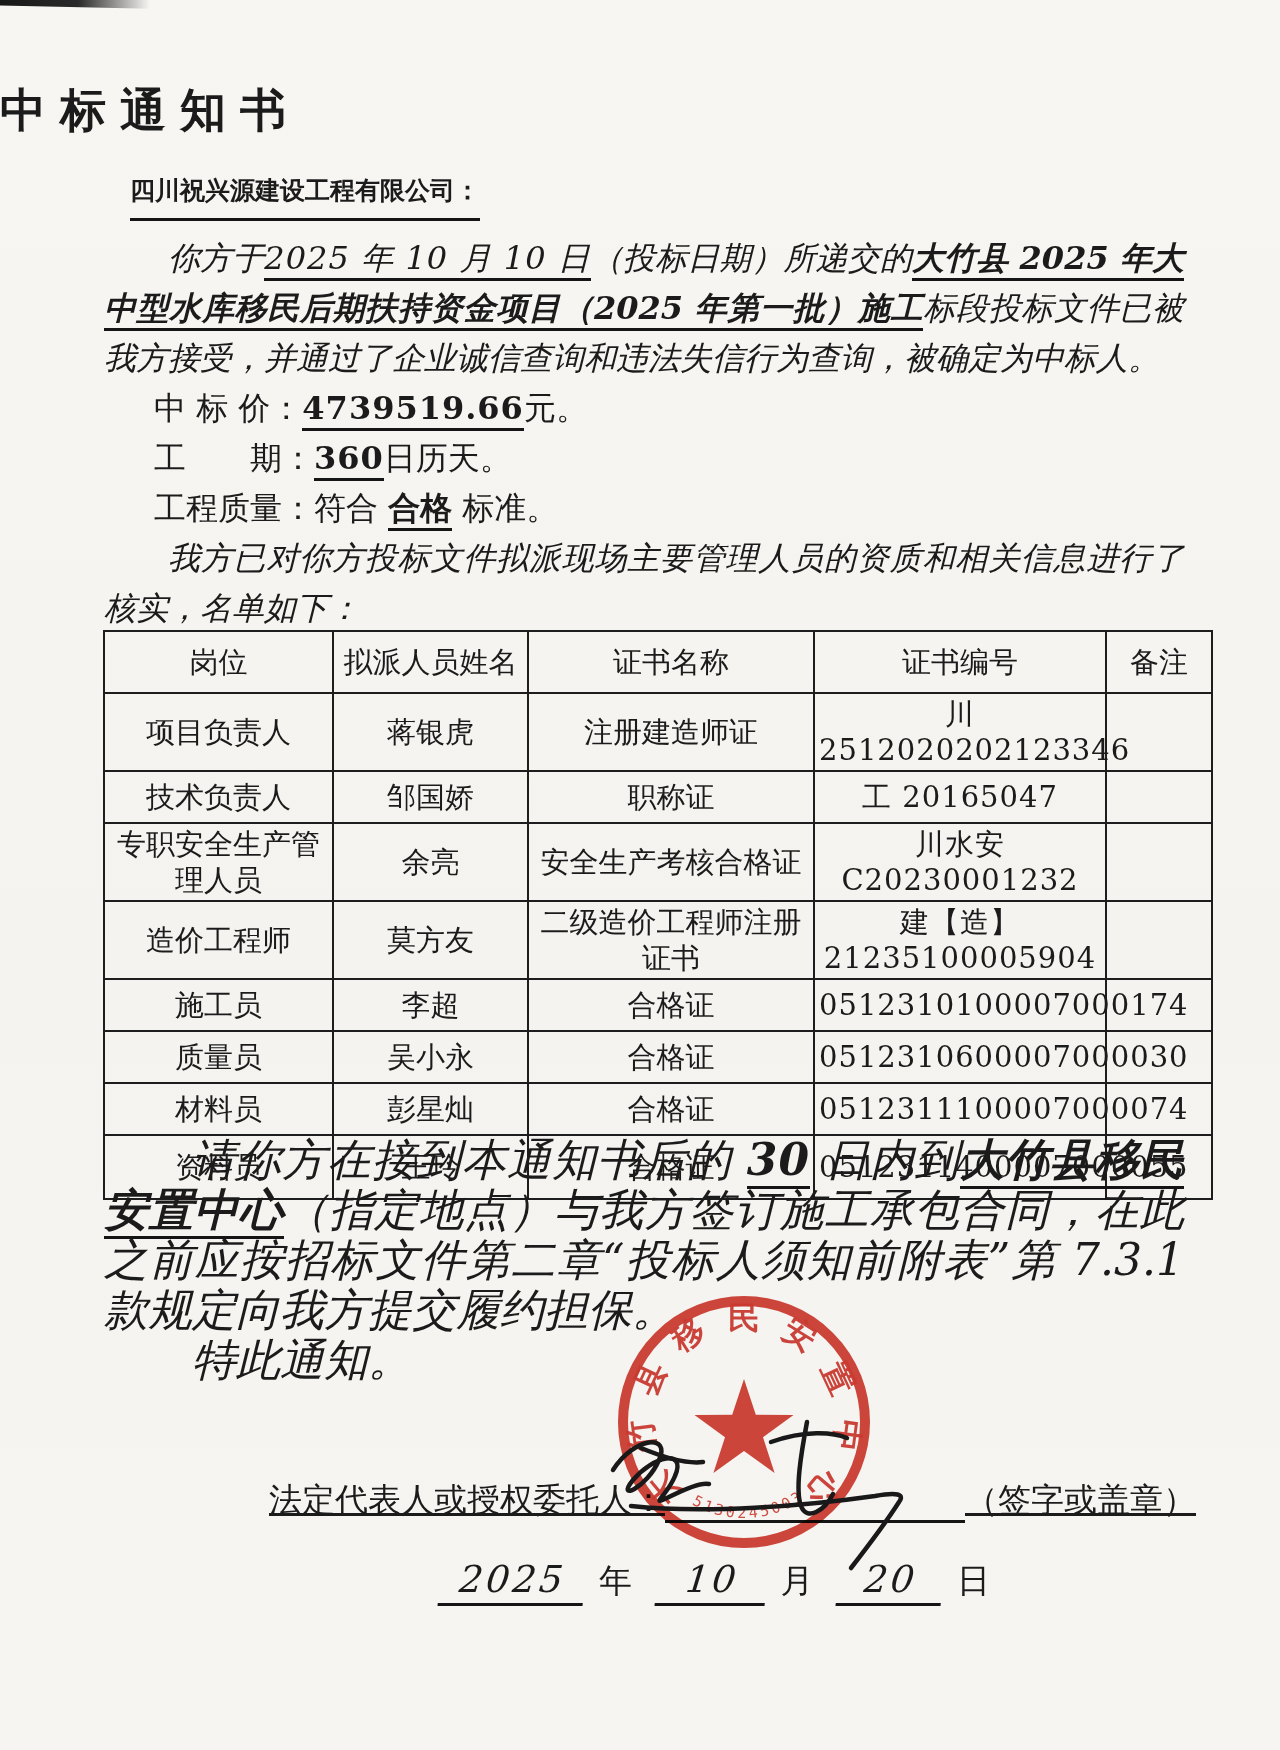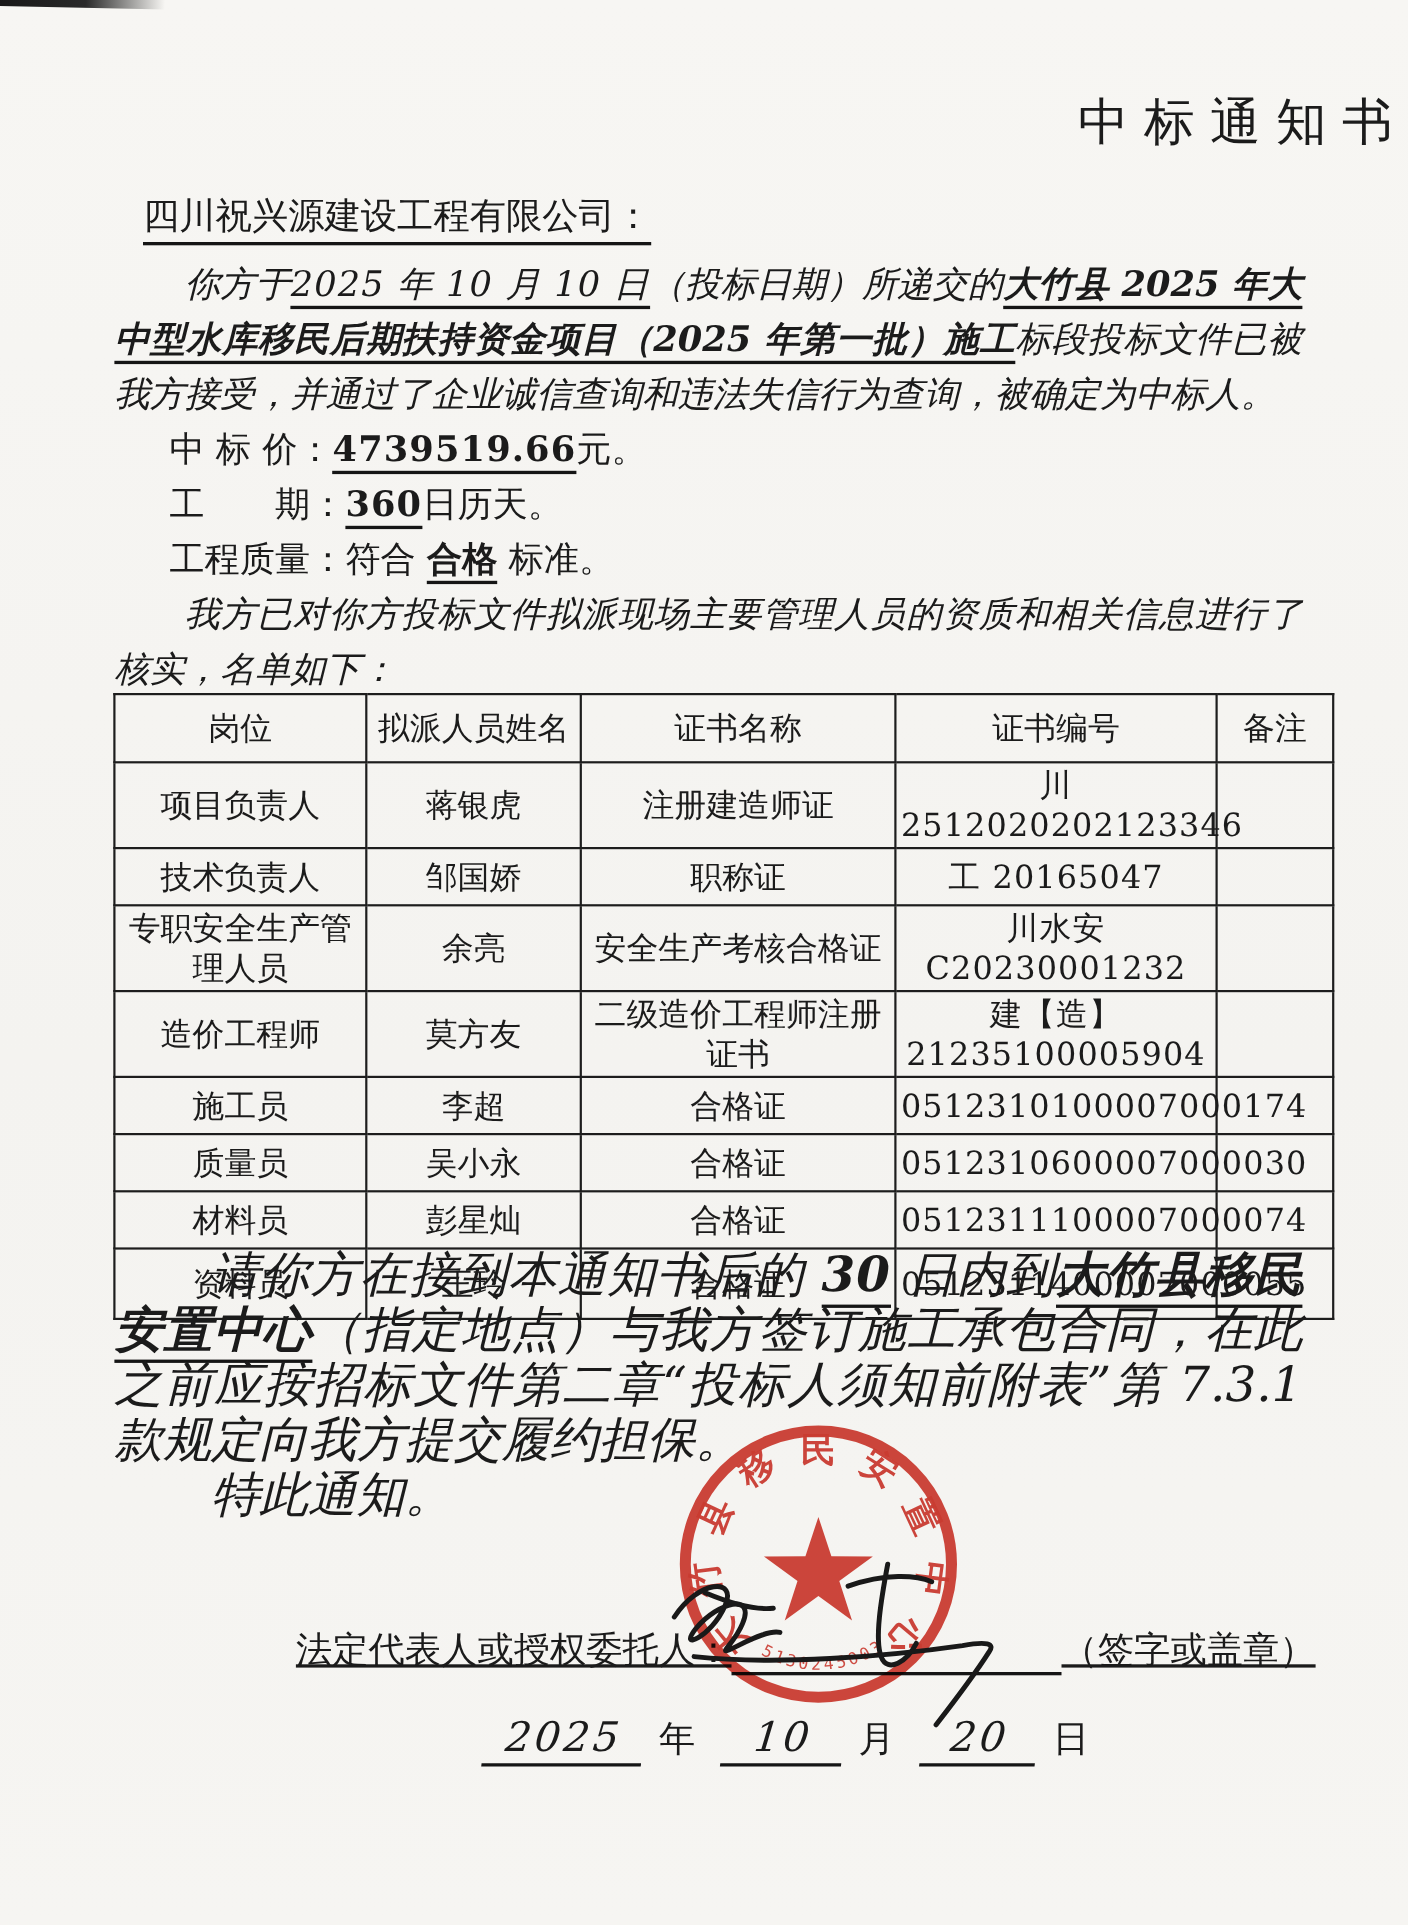--- a/index.html
+++ b/index.html
@@ -9,26 +9,26 @@
     position:relative; width:1280px; height:1750px; overflow:hidden;
     background:linear-gradient(180deg,#f7f6f3 0%,#f4f3f0 55%,#f6f5f2 100%);
   }
   .scan-artifact {
     position:absolute; left:-10px; top:-2px; width:160px; height:9px;
     background:linear-gradient(90deg,#151515 0%,#2a2a2a 55%,rgba(40,40,40,0) 100%);
     transform:rotate(1.2deg);
   }
   .title {
     position:absolute; top:80px; left:0; width:100%;
-    text-align:right; font-size:46px; font-weight:normal; letter-spacing:14px;
+    text-align:left; font-size:46px; font-weight:bold; letter-spacing:14px;
   }
   .addressee {
     position:absolute; top:174px; left:130px;
-    font-size:33px; font-weight:normal;
-    border-bottom:3px solid #151515; padding-bottom:1px;
+    font-size:25px; font-weight:bold;
+    border-bottom:3px solid #151515; padding-bottom:11px;
   }
   .content {
     position:absolute; top:233px; left:104px; width:1080px;
     font-size:32px; line-height:50px; text-align:justify;
   }
   .content p { margin:0; }
   .indent { text-indent:2em;font-style:italic; }
   .kv { padding-left:50px; }
   .bu { font-weight:bold; border-bottom:3px solid #151515; padding-bottom:1px; }
   .u  { border-bottom:3px solid #151515; padding-bottom:1px; }

